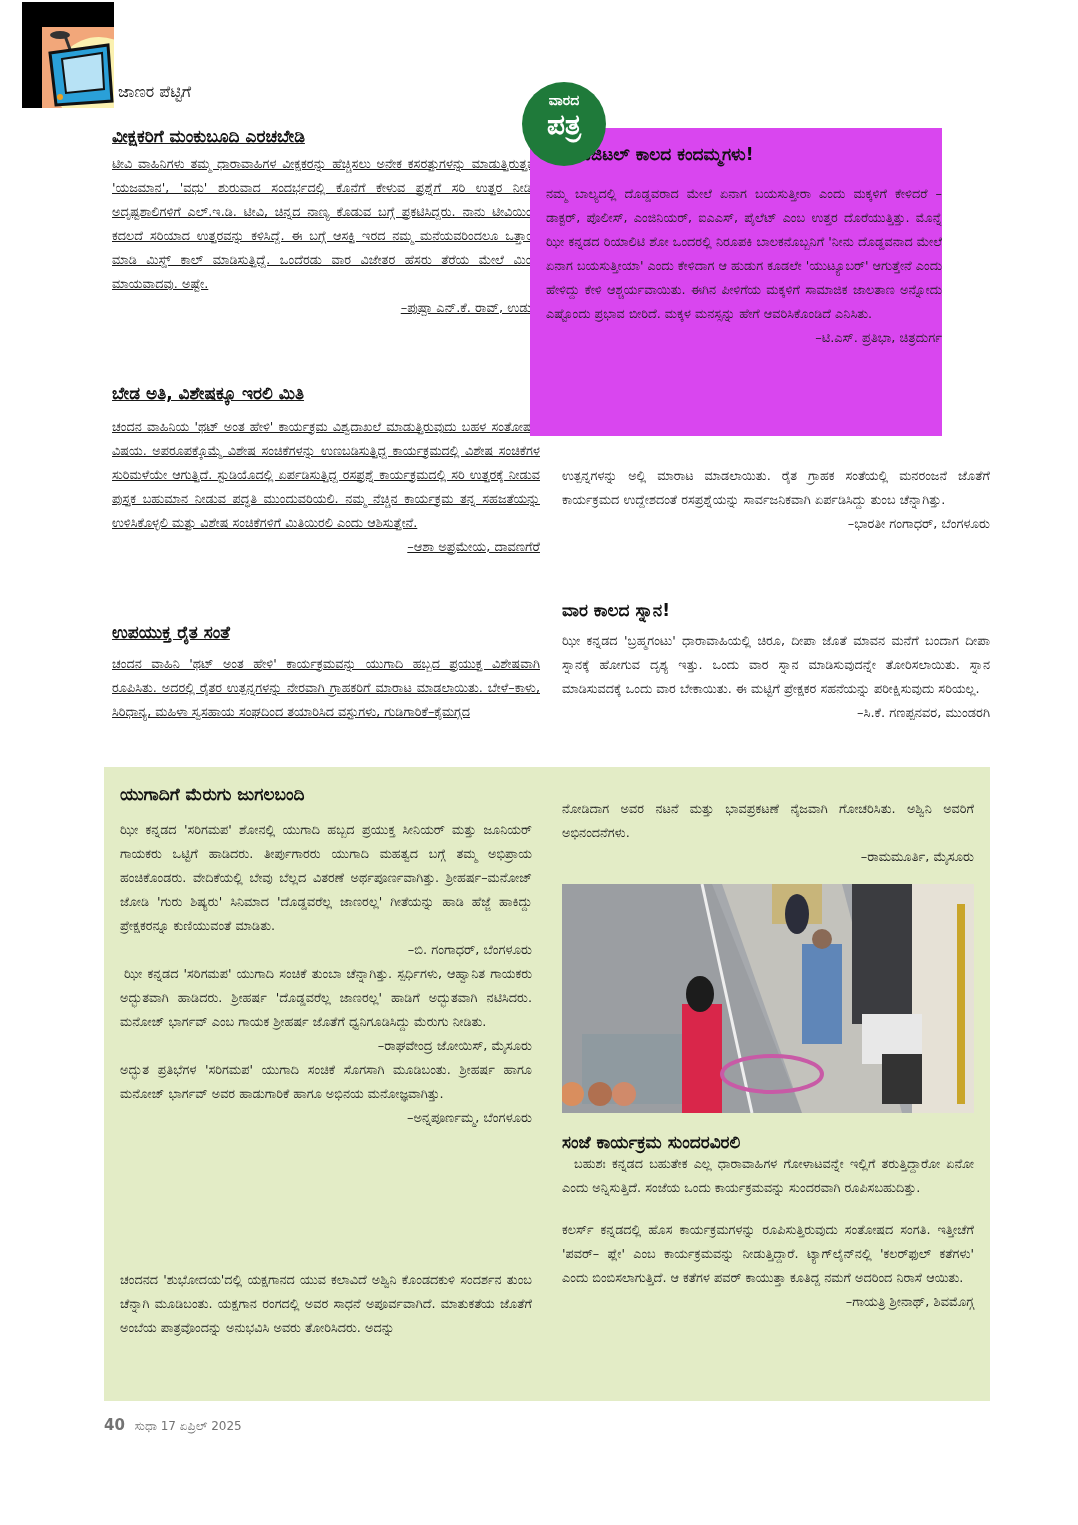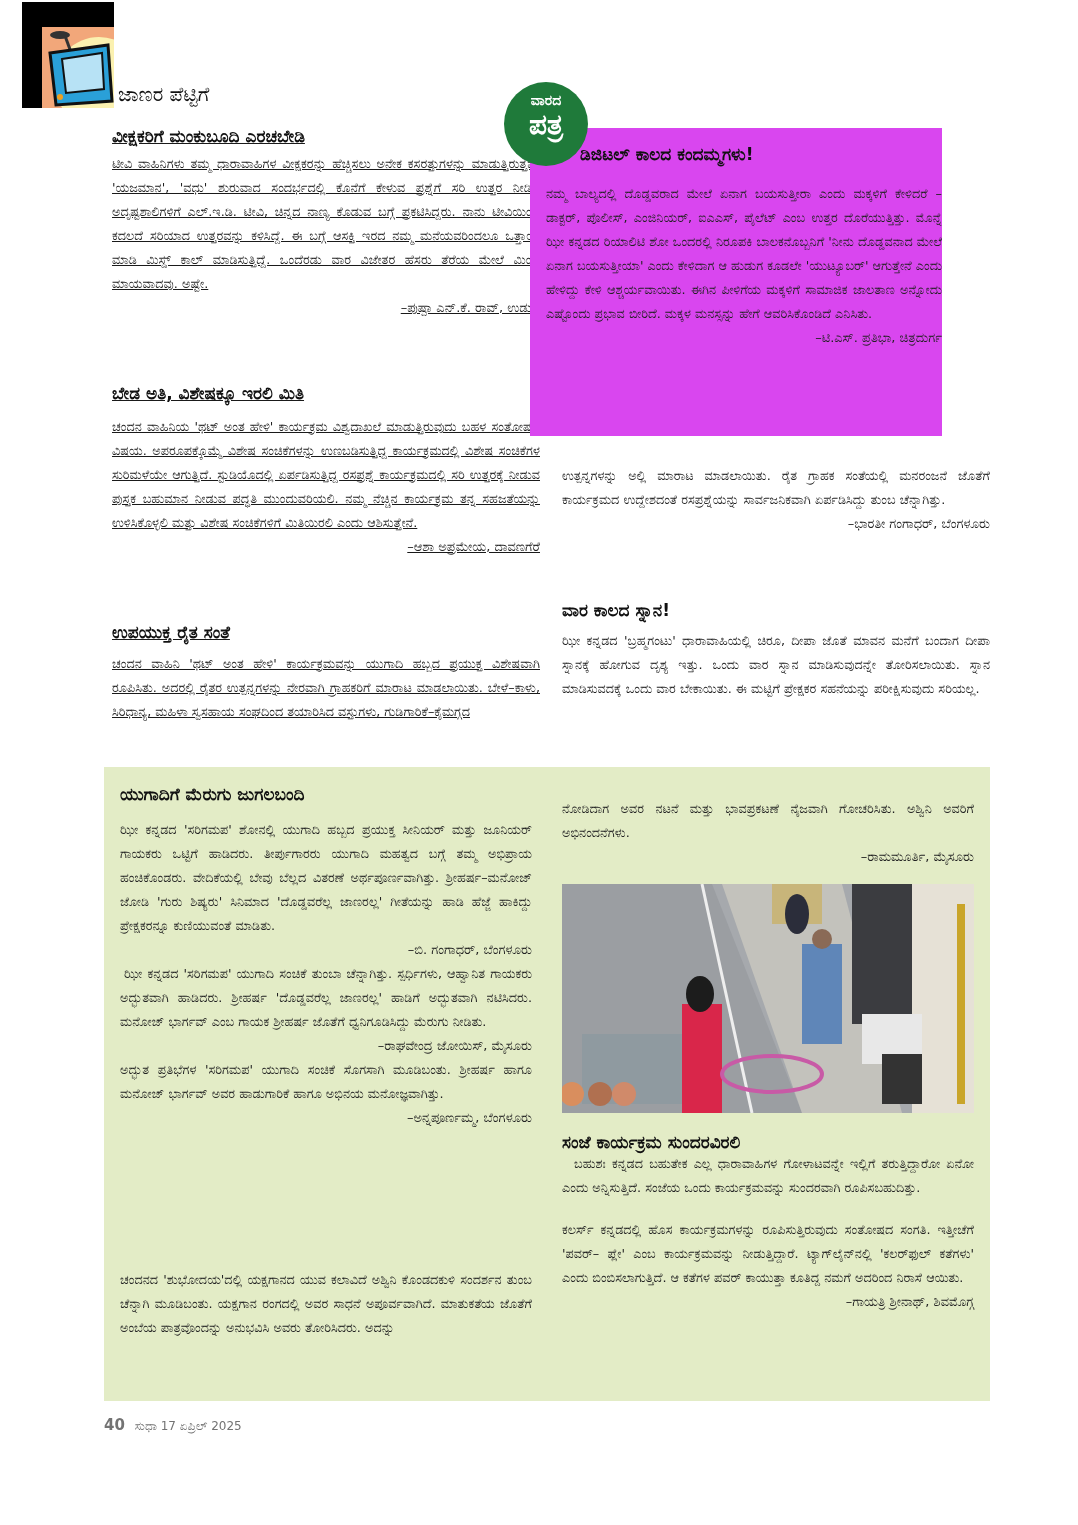--- a/index.html
+++ b/index.html
@@ -2,22 +2,22 @@
 <html><head>
 <meta charset="utf-8">
 <style>
   html, body { margin:0; padding:0; background:#ffffff; }
   body { width:1078px; height:1525px; position:relative; overflow:hidden;
          font-family:"DejaVu Sans", sans-serif; color:#1a1a1a; }
   .abs { position:absolute; }
   .logo-block { left:22px; top:2px; width:92px; height:106px; background:#000; }
   .logo-inner { position:absolute; left:20px; top:25px; width:72px; height:81px; background:#f2a77a; overflow:hidden; }
   .logo-circle { position:absolute; left:12px; top:10px; width:90px; height:90px; border-radius:50%; background:#fbf1b0; }
-  .section-title { left:118px; top:82px; font-size:20px; color:#111; }
-  .badge { left:504px; top:82px; width:84px; height:84px; border-radius:50%; background:#1f7a3a; color:#fff; text-align:center; z-index:3; }
+  .section-title { left:118px; top:82px; font-size:16px; color:#111; }
+  .badge { left:522px; top:82px; width:84px; height:84px; border-radius:50%; background:#1f7a3a; color:#fff; text-align:center; z-index:3; }
   .badge .b1 { display:block; font-size:14px; margin-top:10px; font-weight:bold; }
   .badge .b2 { display:block; font-size:28px; font-weight:bold; line-height:32px; }
   h3 { margin:0; font-size:17px; font-weight:bold; color:#111; }
   p.body { margin:0; font-size:12.8px; line-height:24px; text-align:justify; color:#222; }
   .sig { text-align:right; font-size:13px; line-height:24px; color:#222; }
   .col-left { left:112px; width:428px;text-decoration:underline; }
   .col-right { left:562px; width:428px; }
   .yellow-box { left:530px; top:128px; width:412px; height:308px; background:#d946ef; }
   .green-box { left:104px; top:767px; width:886px; height:634px; background:#e3ecc6; }
   .photo { left:562px; top:884px; width:412px; height:229px; overflow:hidden; background:#9aa0a6; }
@@ -74,20 +74,21 @@
 </div>
 
 <div class="abs col-right" style="top:464px">
   <p class="body">ಉತ್ಪನ್ನಗಳನ್ನು ಅಲ್ಲಿ ಮಾರಾಟ ಮಾಡಲಾಯಿತು. ರೈತ ಗ್ರಾಹಕ ಸಂತೆಯಲ್ಲಿ ಮನರಂಜನೆ ಜೊತೆಗೆ ಕಾರ್ಯಕ್ರಮದ ಉದ್ದೇಶದಂತೆ ರಸಪ್ರಶ್ನೆಯನ್ನು ಸಾರ್ವಜನಿಕವಾಗಿ ಏರ್ಪಡಿಸಿದ್ದು ತುಂಬ ಚೆನ್ನಾಗಿತ್ತು.</p>
   <div class="sig">–ಭಾರತೀ ಗಂಗಾಧರ್, ಬೆಂಗಳೂರು</div>
 </div>
 
 <div class="abs col-right" style="top:600px">
   <h3>ವಾರ ಕಾಲದ ಸ್ನಾನ!</h3>
   <p class="body" style="margin-top:9px">ಝೀ ಕನ್ನಡದ 'ಬ್ರಹ್ಮಗಂಟು' ಧಾರಾವಾಹಿಯಲ್ಲಿ ಚಿರೂ, ದೀಪಾ ಜೊತೆ ಮಾವನ ಮನೆಗೆ ಬಂದಾಗ ದೀಪಾ ಸ್ನಾನಕ್ಕೆ ಹೋಗುವ ದೃಶ್ಯ ಇತ್ತು. ಒಂದು ವಾರ ಸ್ನಾನ ಮಾಡಿಸುವುದನ್ನೇ ತೋರಿಸಲಾಯಿತು. ಸ್ನಾನ ಮಾಡಿಸುವದಕ್ಕೆ ಒಂದು ವಾರ ಬೇಕಾಯಿತು. ಈ ಮಟ್ಟಿಗೆ ಪ್ರೇಕ್ಷಕರ ಸಹನೆಯನ್ನು ಪರೀಕ್ಷಿಸುವುದು ಸರಿಯಲ್ಲ.</p>
+  <div class="sig">–ಸಿ.ಕೆ. ಗಣಪ್ಪನವರ, ಮುಂಡರಗಿ</div>
 </div>
 
 <div class="abs green-box"></div>
 
 <div class="abs" style="left:120px;top:784px;width:412px">
   <h3>ಯುಗಾದಿಗೆ ಮೆರುಗು ಜುಗಲಬಂದಿ</h3>
   <p class="body" style="margin-top:14px">ಝೀ ಕನ್ನಡದ 'ಸರಿಗಮಪ' ಶೋನಲ್ಲಿ ಯುಗಾದಿ ಹಬ್ಬದ ಪ್ರಯುಕ್ತ ಸೀನಿಯರ್ ಮತ್ತು ಜೂನಿಯರ್ ಗಾಯಕರು ಒಟ್ಟಿಗೆ ಹಾಡಿದರು. ತೀರ್ಪುಗಾರರು ಯುಗಾದಿ ಮಹತ್ವದ ಬಗ್ಗೆ ತಮ್ಮ ಅಭಿಪ್ರಾಯ ಹಂಚಿಕೊಂಡರು. ವೇದಿಕೆಯಲ್ಲಿ ಬೇವು ಬೆಲ್ಲದ ವಿತರಣೆ ಅರ್ಥಪೂರ್ಣವಾಗಿತ್ತು. ಶ್ರೀಹರ್ಷ–ಮನೋಜ್ ಜೋಡಿ 'ಗುರು ಶಿಷ್ಯರು' ಸಿನಿಮಾದ 'ದೊಡ್ಡವರೆಲ್ಲ ಜಾಣರಲ್ಲ' ಗೀತೆಯನ್ನು ಹಾಡಿ ಹೆಜ್ಜೆ ಹಾಕಿದ್ದು ಪ್ರೇಕ್ಷಕರನ್ನೂ ಕುಣಿಯುವಂತೆ ಮಾಡಿತು.</p>
   <div class="sig">–ಬಿ. ಗಂಗಾಧರ್, ಬೆಂಗಳೂರು</div>
   <p class="body" style="text-indent:4px">ಝೀ ಕನ್ನಡದ 'ಸರಿಗಮಪ' ಯುಗಾದಿ ಸಂಚಿಕೆ ತುಂಬಾ ಚೆನ್ನಾಗಿತ್ತು. ಸ್ಪರ್ಧಿಗಳು, ಆಹ್ವಾನಿತ ಗಾಯಕರು ಅದ್ಭುತವಾಗಿ ಹಾಡಿದರು. ಶ್ರೀಹರ್ಷ 'ದೊಡ್ಡವರೆಲ್ಲ ಜಾಣರಲ್ಲ' ಹಾಡಿಗೆ ಅದ್ಭುತವಾಗಿ ನಟಿಸಿದರು. ಮನೋಜ್ ಭಾರ್ಗವ್ ಎಂಬ ಗಾಯಕ ಶ್ರೀಹರ್ಷ ಜೊತೆಗೆ ಧ್ವನಿಗೂಡಿಸಿದ್ದು ಮೆರುಗು ನೀಡಿತು.</p>
   <div class="sig">–ರಾಘವೇಂದ್ರ ಜೋಯಿಸ್, ಮೈಸೂರು</div>

